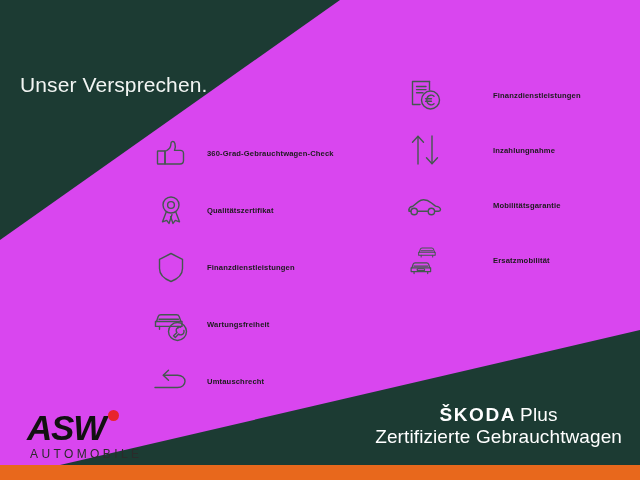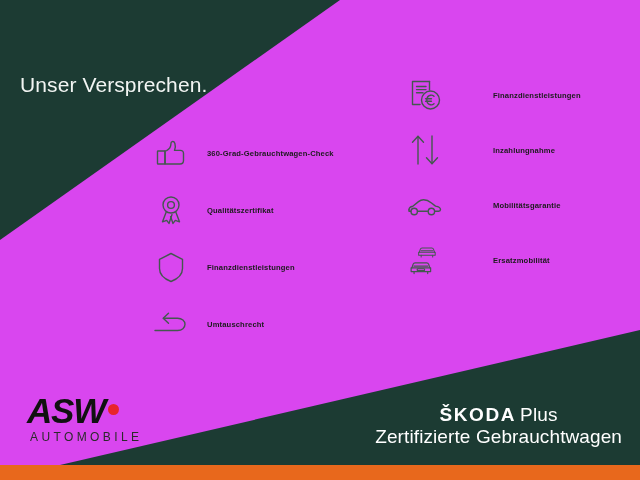--- a/index.html
+++ b/index.html
@@ -78,21 +78,21 @@
     width:140px;
   }
   #asw-wordmark{
     font-size:35px;
     font-weight:bold;
     font-style:italic;
     letter-spacing:-1.2px;
     color:#111111;
     line-height:1;
     font-family:"Liberation Sans",sans-serif;
-    display:flex;align-items:center;
+    display:flex;align-items:flex-start;margin-top:17px;
   }
   #asw-dot{
     display:inline-block;
     width:11px;height:11px;border-radius:50%;
     background:#e8242c;
     margin-left:3px;margin-bottom:2px;
   }
   #asw-sub{
     font-size:12px;
     letter-spacing:3.4px;
@@ -165,20 +165,33 @@
 
     <div class="feature">
       <span class="feature-icon">
         <svg width="40" height="40" viewBox="0 0 40 40" fill="none" stroke="currentColor" stroke-width="1.4" stroke-linecap="round" stroke-linejoin="round">
           <path d="M20 6.5 L31.5 12.3 L31.5 21.5 C31.5 27.5 26.5 32 20 34.5 C13.5 32 8.5 27.5 8.5 21.5 L8.5 12.3 Z"></path>
         </svg>
       </span>
       <span class="feature-label">Finanzdienstleistungen</span>
     </div>
 
+    <div class="feature">
+      <span class="feature-icon">
+        <svg width="40" height="40" viewBox="0 0 40 40" fill="none" stroke="currentColor" stroke-width="1.4" stroke-linecap="round" stroke-linejoin="round">
+          <path d="M5.5 17.5 L7.2 12.6 C7.6 11.4 8.6 10.7 9.9 10.7 L25.5 10.7 C26.8 10.7 27.8 11.4 28.2 12.6 L29.9 17.5"></path>
+          <path d="M4.5 17.5 L31 17.5 L31 22.4 L4.5 22.4 Z"></path>
+          <path d="M8.5 22.4 L8.5 25.2 M27 22.4 L27 24"></path>
+          <line x1="8" y1="15.2" x2="27.5" y2="15.2"></line>
+          <circle cx="26.5" cy="27.5" r="9"></circle>
+          <path d="M29.6 23.2 C27.6 22.6 25.5 23.9 25.2 25.9 C25.05 26.9 25.4 27.8 26 28.4 L22.6 31.8 L24.3 33.5 L27.7 30.1 C28.4 30.7 29.3 31 30.2 30.8 C32.2 30.5 33.5 28.5 32.9 26.5"></path>
+        </svg>
+      </span>
+      <span class="feature-label">Wartungsfreiheit</span>
+    </div>
 
     <div class="feature">
       <span class="feature-icon">
         <svg width="40" height="40" viewBox="0 0 40 40" fill="none" stroke="currentColor" stroke-width="1.4" stroke-linecap="round" stroke-linejoin="round">
           <path d="M4 26.5 L26.5 26.5 C31 26.5 34 23.7 34 20.3 C34 16.9 31 14.2 26.5 14.2 L12.5 14.2"></path>
           <polyline points="17.5,9.2 12.2,14.2 17.5,19.2"></polyline>
         </svg>
       </span>
       <span class="feature-label">Umtauschrecht</span>
     </div>

